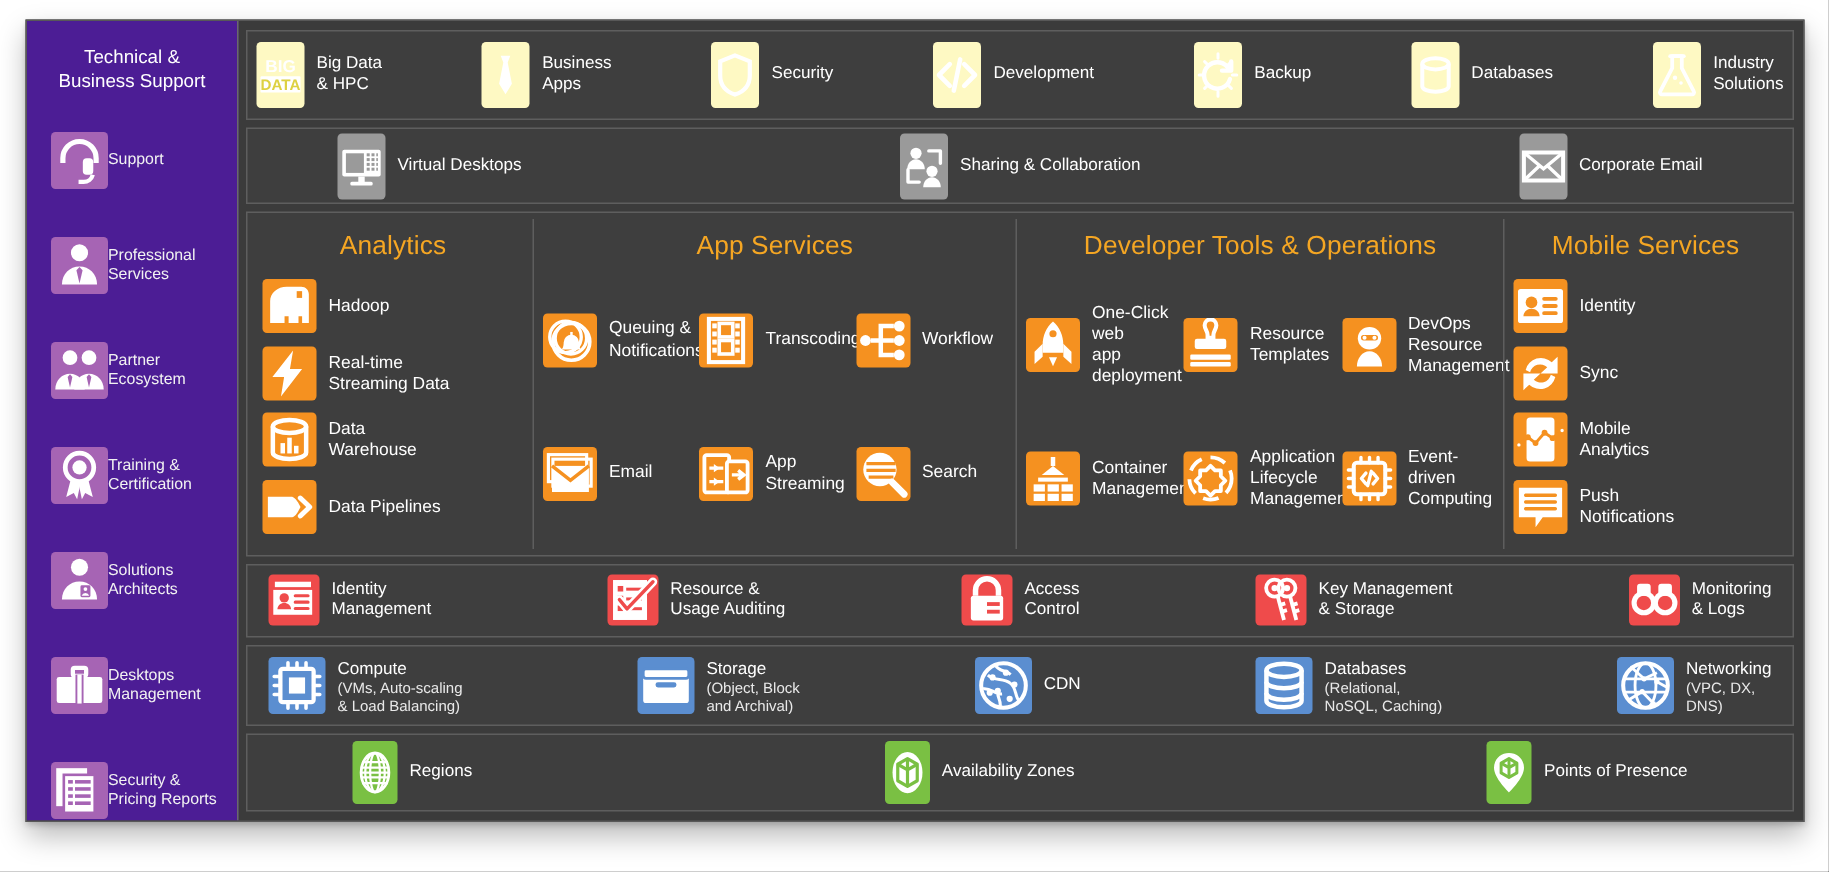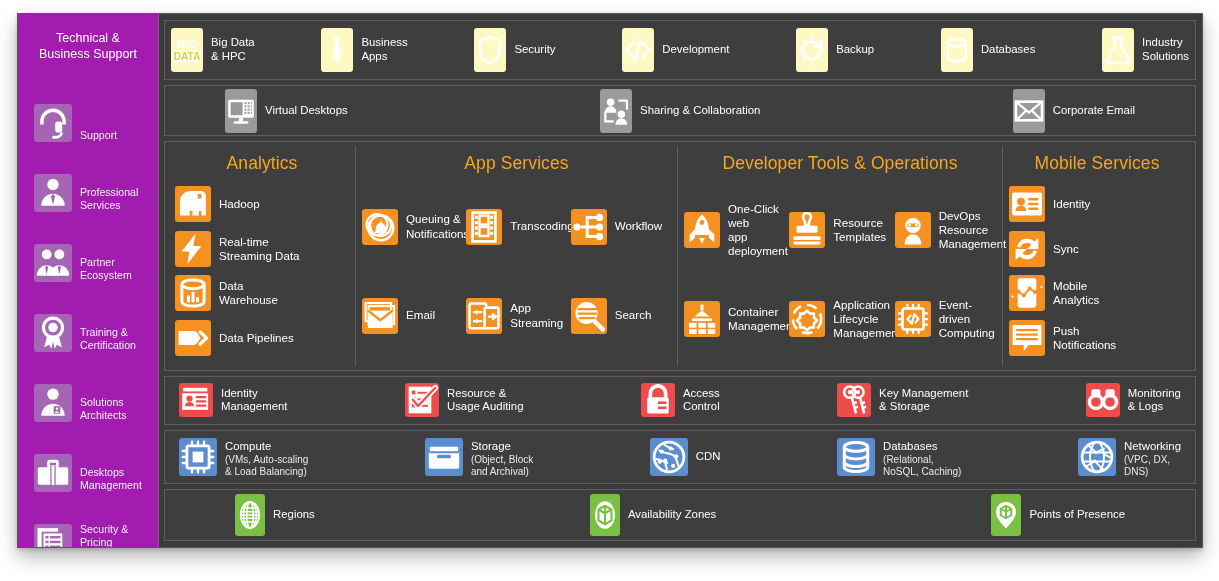--- a/index.html
+++ b/index.html
@@ -19,37 +19,36 @@
     box-shadow: 0 9px 18px rgba(0,0,0,0.28), 0 2px 4px rgba(0,0,0,0.18);
     display: flex;
     overflow: hidden;
   }
 
   
   #sidebar {
     width: 141px;
     flex: none;
     border-right: 1px solid #6a6a6a;
-    background: #a21caf;
+    background: #4c1d95;
     padding: 8px 0 0 0;
     display: flex;
     flex-direction: column;
   }
   #sidebar-title {
     color: #ffffff;
     font-size: 12.5px;
     line-height: 1.28;
     text-align: center;
     font-weight: 500;
     padding: 8px 6px 10px 6px;
   }
   .side-item {
     display: flex;
-    align-items: flex-end;
-    gap: 8px;
+    align-items: center;
     padding: 0 6px 0 16px;
     height: 70px;
     flex: none;
   }
   .side-label {
     color: #f2f2f2;
     font-size: 10.6px;
     line-height: 1.24;
     font-weight: 500;
   }

